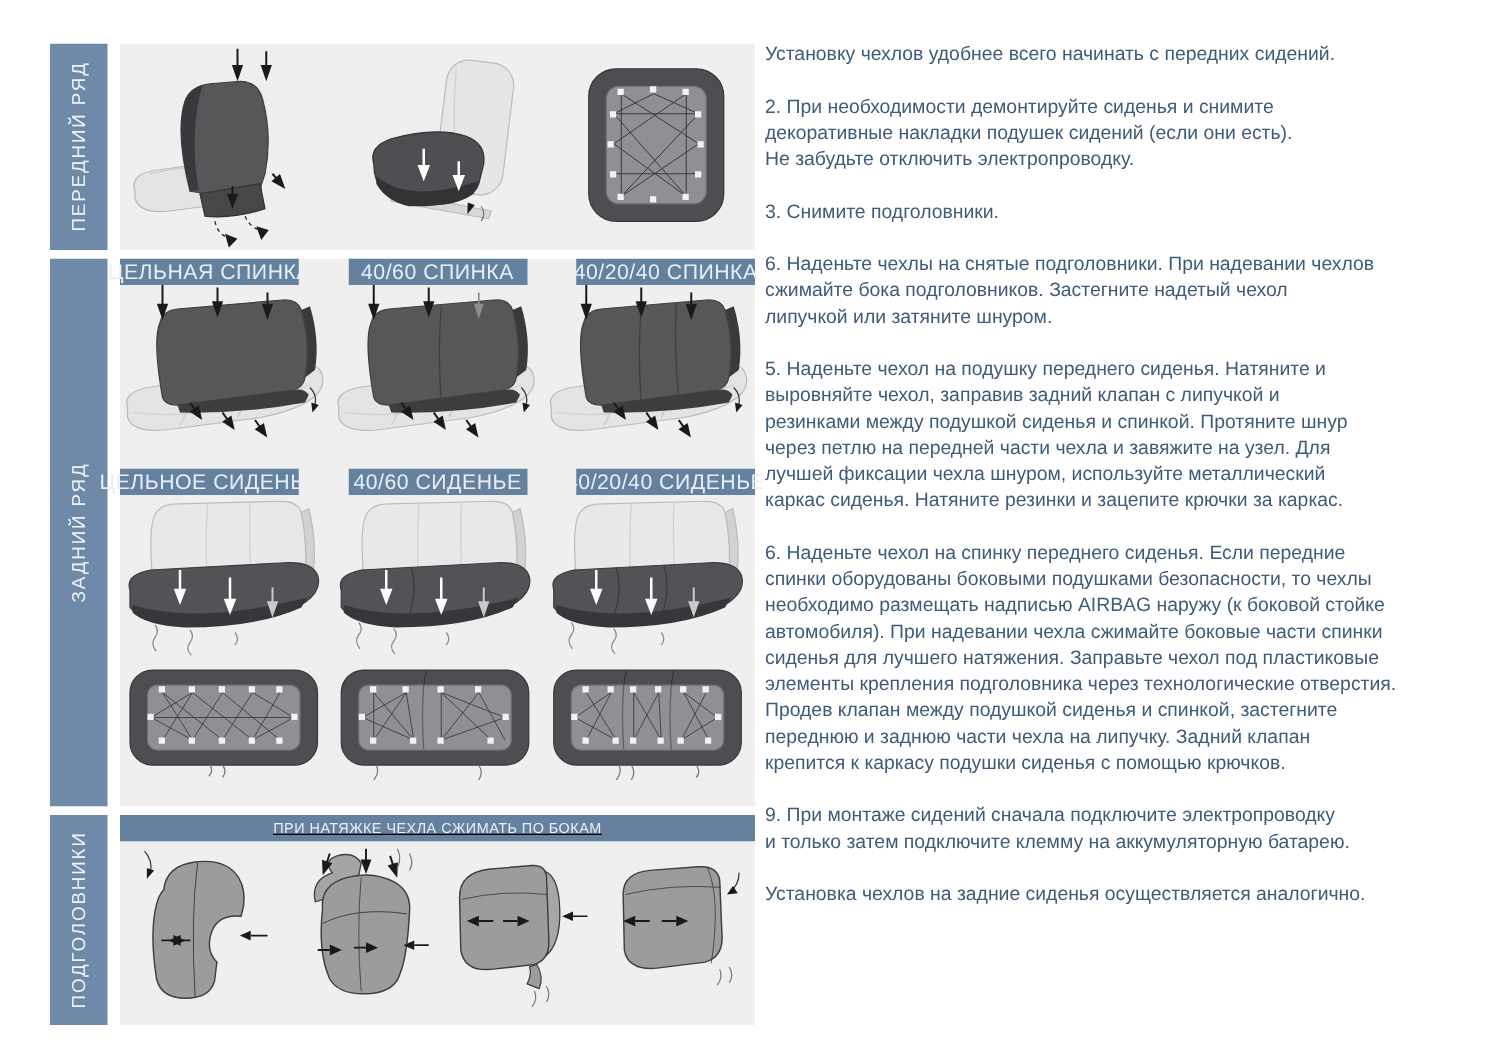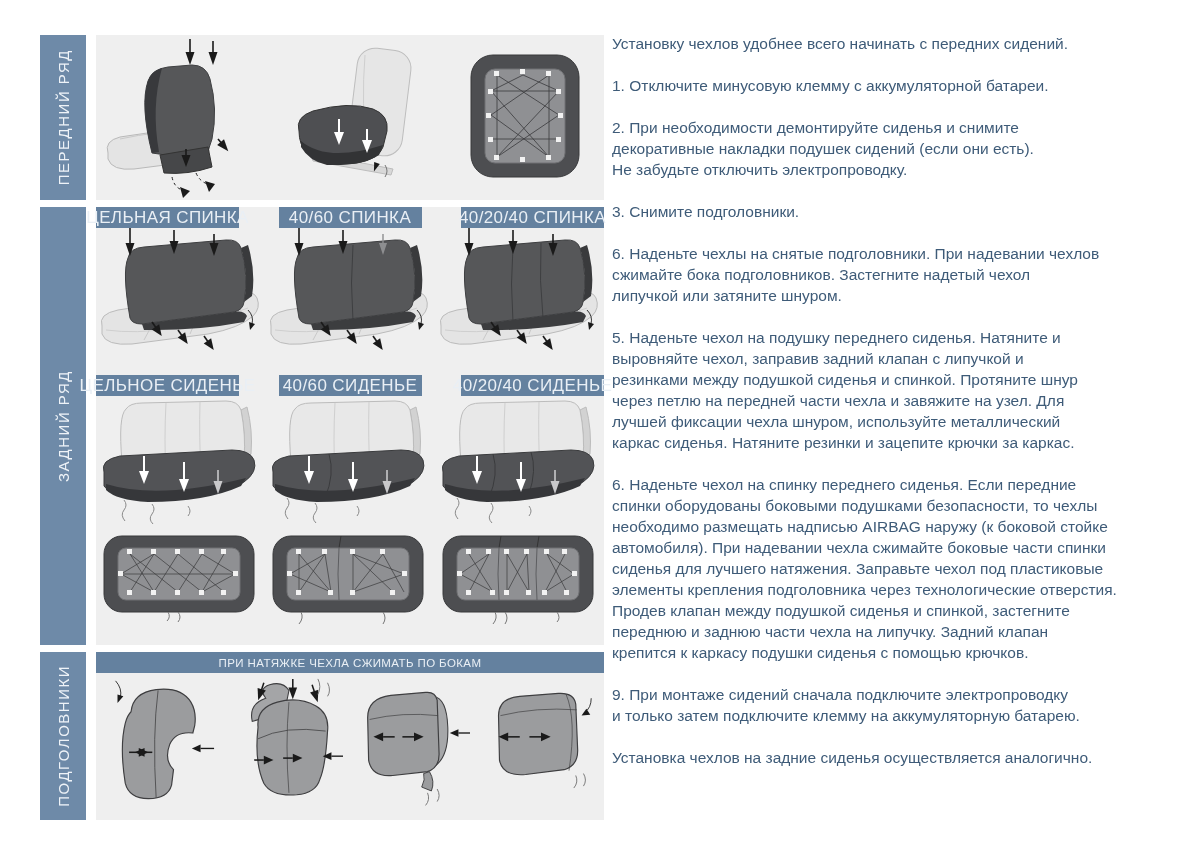--- a/index.html
+++ b/index.html
@@ -13,21 +13,21 @@
   .side-label span { writing-mode:vertical-rl; transform:rotate(180deg);
                      color:#eef3f8; font-size:15px; letter-spacing:1.5px; white-space:nowrap; }
   #label-front { top:35px;  height:165px; }
   #label-back  { top:207px; height:438px; }
   #label-head  { top:652px; height:168px; }
 
   
   .panel { position:absolute; left:96px; width:508px; background:#efefef; }
   #panel-front { top:35px;  height:165px; display:flex; }
   #panel-back  { top:207px; height:438px; }
-  #panel-head  { top:652px; height:168px; }
+  #panel-head  { top:652px; height:168px;text-decoration:underline; }
 
   .bar-row { display:flex; justify-content:space-between; height:21px; }
   .bar { width:143px; height:21px; background:#64819f; color:#e9eff5;
          font-size:17px; letter-spacing:.4px; display:flex; align-items:center; justify-content:center;
          white-space:nowrap; }
   .banner { width:100%; height:21px; background:#64819f; color:#e9eff5;
             font-size:11.5px; letter-spacing:.4px; display:flex; align-items:center; justify-content:center; }
 
   .illo-row { display:flex; }
   .illo-row figure, #panel-front figure { flex:1; display:flex; align-items:center; justify-content:center; }
@@ -565,21 +565,20 @@
           <path d="M112 22 q0 10 -7 15" stroke="#333333" fill="none"></path>
             <path d="M107 33 l4 6 -9 1 Z" fill="#1a1a1a"></path>
           <path d="M96 102 q3 7 -2 13 M104 100 q4 7 0 13" stroke="#777777" fill="none"></path>
         </svg>
       </figure>
     </div>
   </section>
 
   <main class="text-col">
     <p>Установку чехлов удобнее всего начинать с передних сидений.</p>
-    <p>1. Отключите минусовую клемму с аккумуляторной батареи.</p>
     <p>2. При необходимости демонтируйте сиденья и снимите
 декоративные накладки подушек сидений (если они есть).
 Не забудьте отключить электропроводку.</p>
     <p>3. Снимите подголовники.</p>
     <p>6. Наденьте чехлы на снятые подголовники. При надевании чехлов
 сжимайте бока подголовников. Застегните надетый чехол
 липучкой или затяните шнуром.</p>
     <p>5. Наденьте чехол на подушку переднего сиденья. Натяните и
 выровняйте чехол, заправив задний клапан с липучкой и
 резинками между подушкой сиденья и спинкой. Протяните шнур

